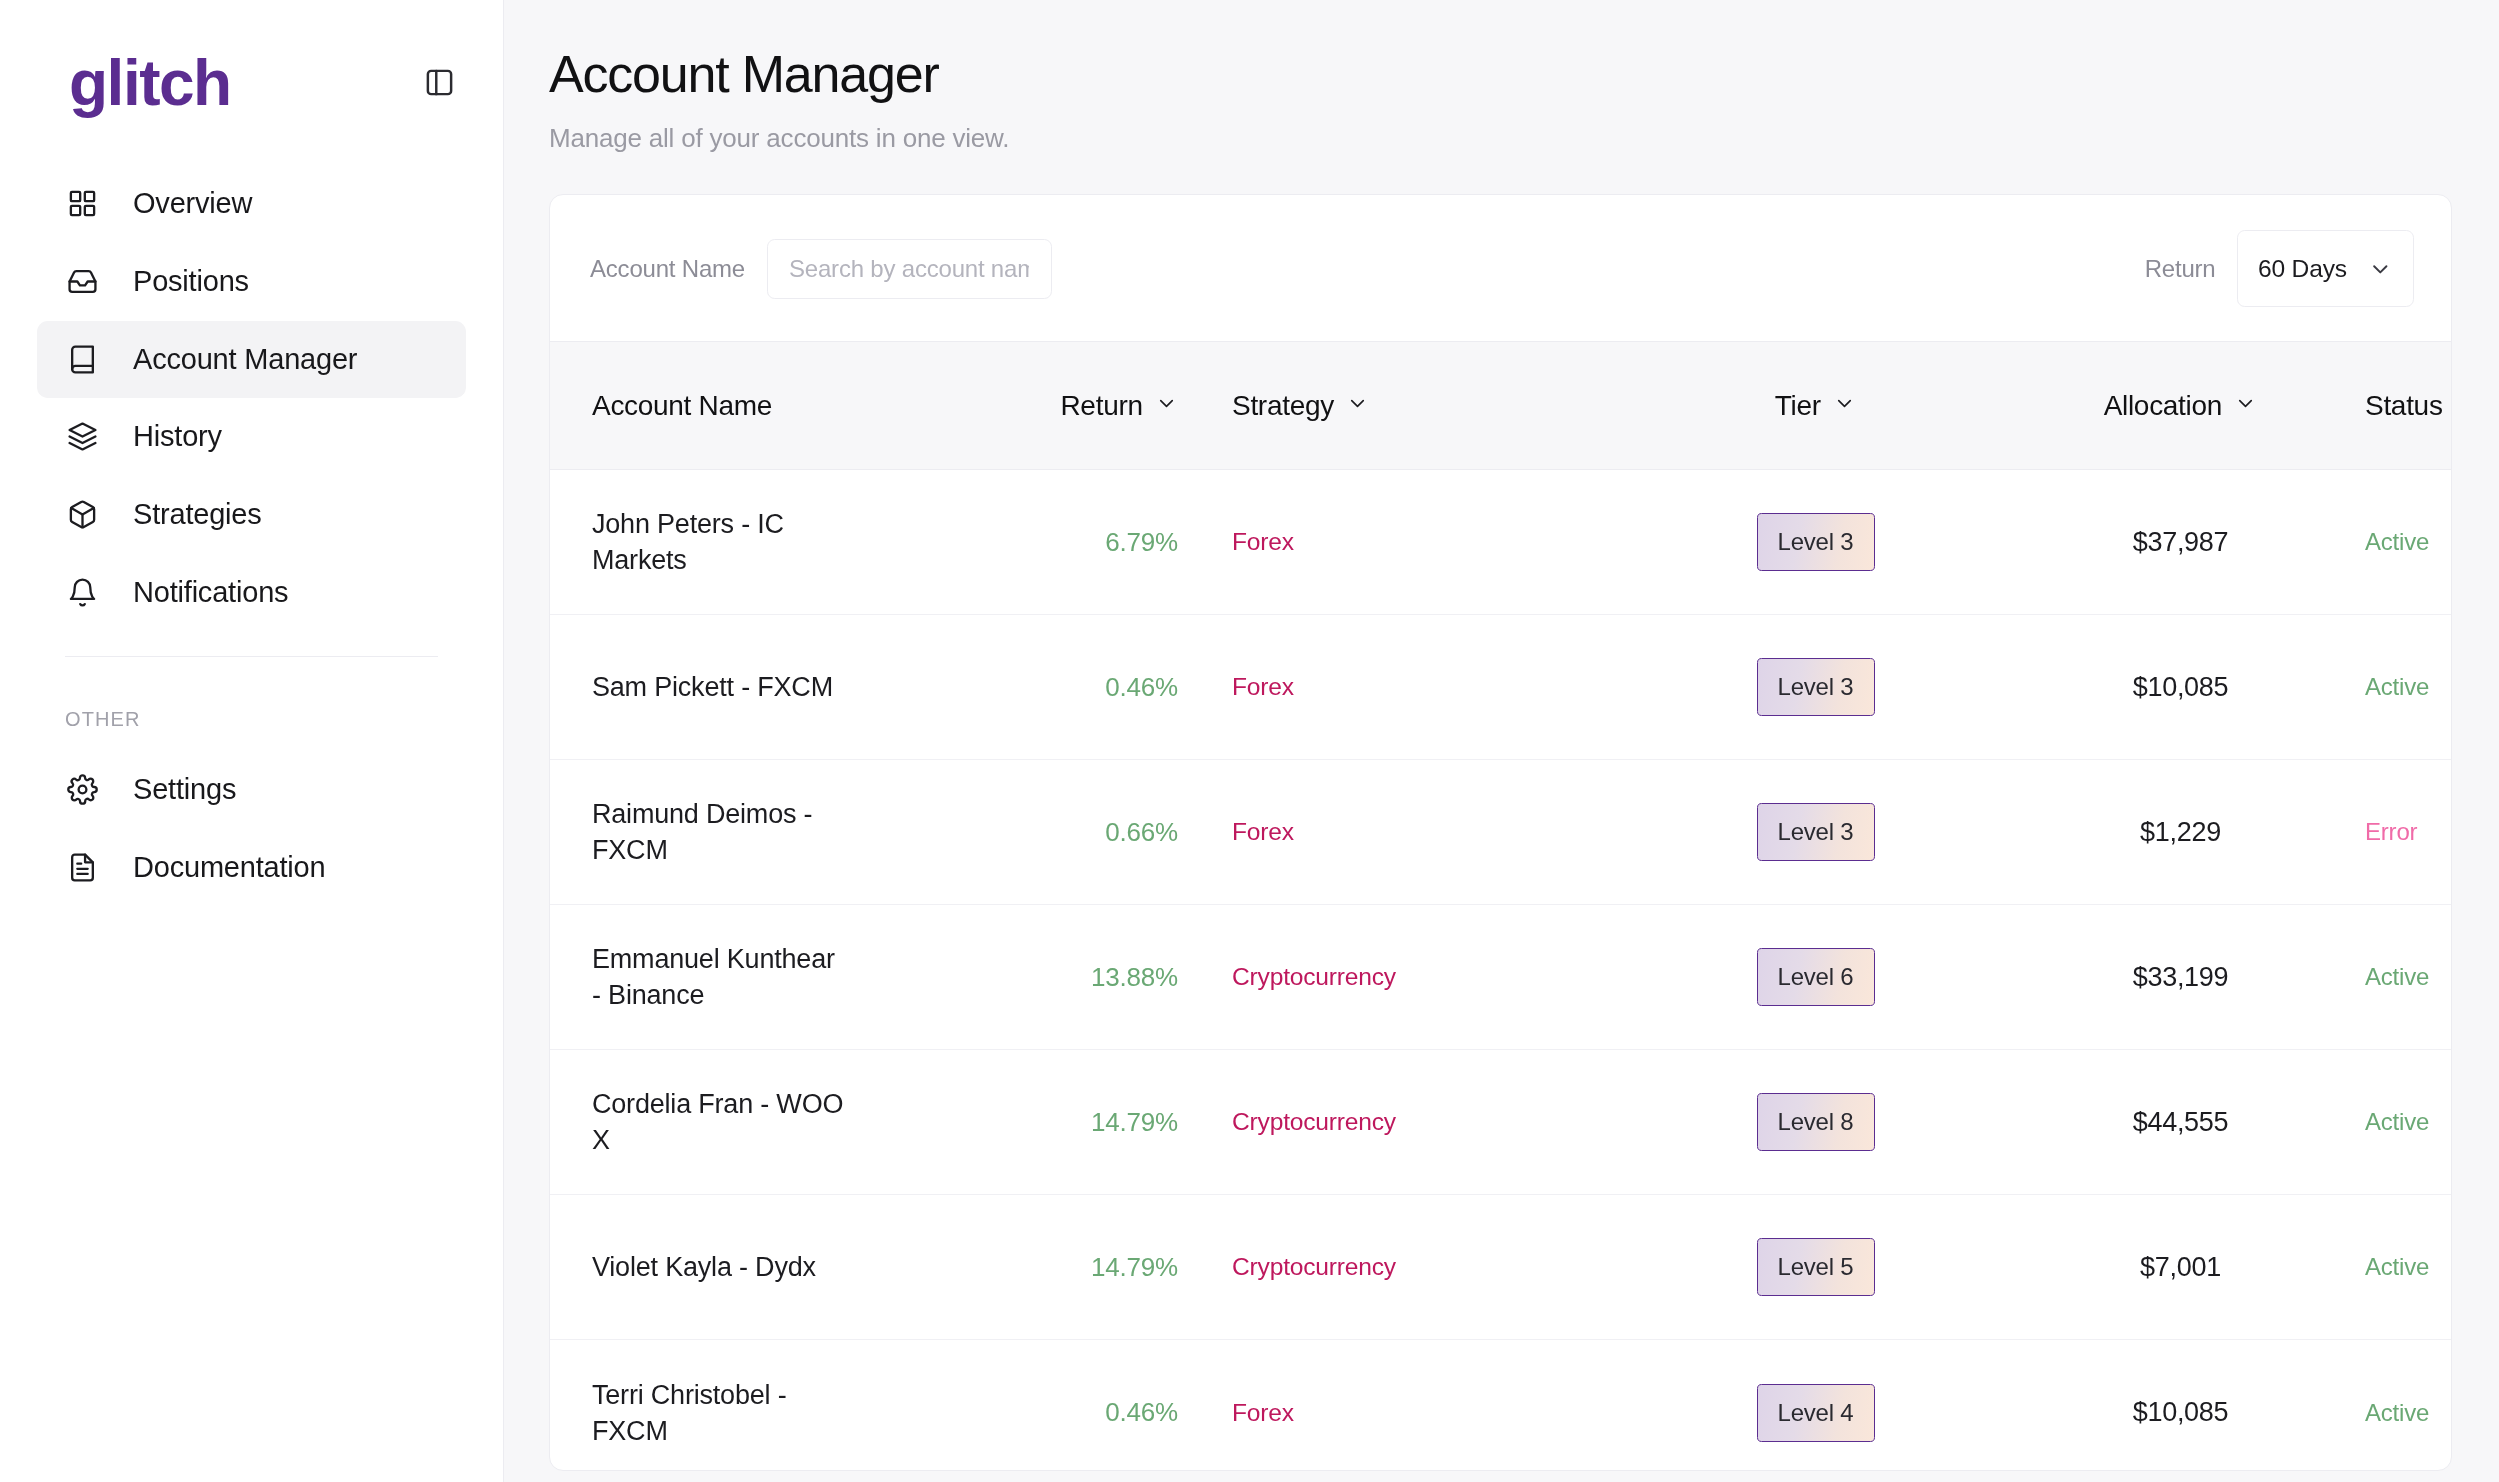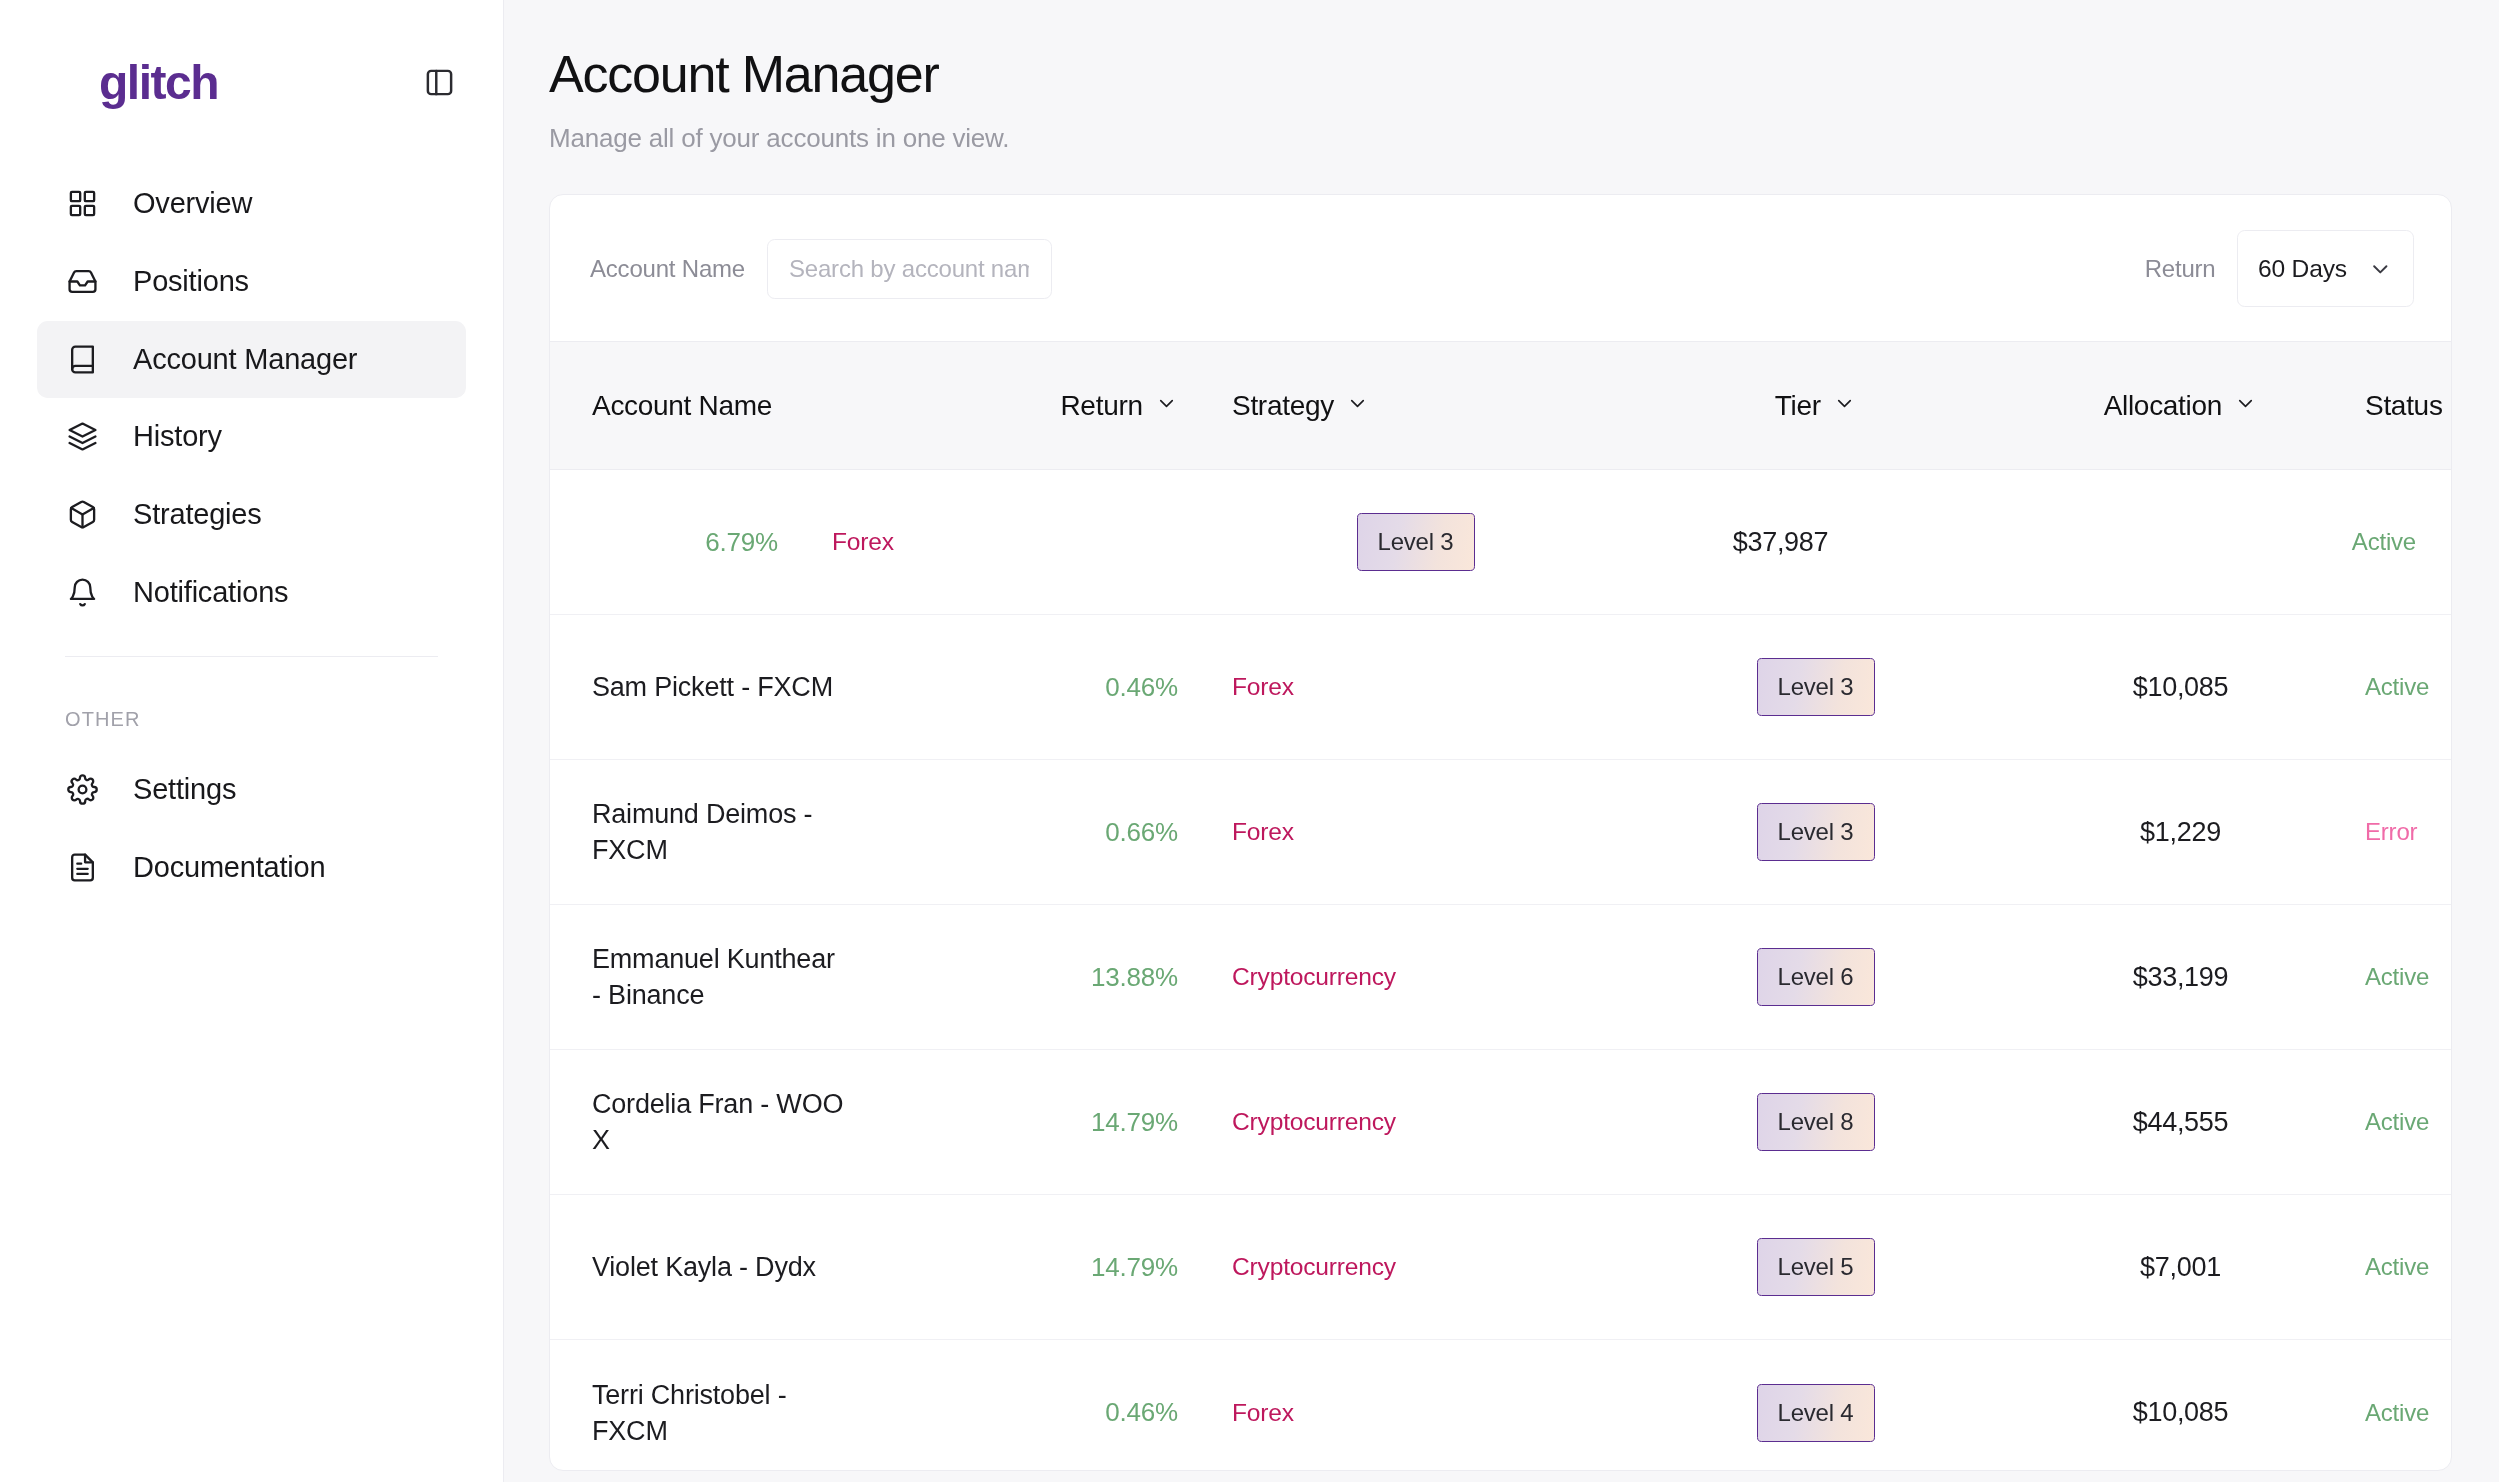--- a/index.html
+++ b/index.html
@@ -17,22 +17,22 @@
     background:#ffffff;
     border-right:1.5px solid #ececf1;
     padding:0 37px;
     position:relative;
   }
   .sidebar-top {
     height:165px; display:flex; align-items:center;
     justify-content:space-between; padding:0 9.2px 0 32px;
   }
   .logo {
-    font-size:48px; font-weight:700; color:#5b2d90;
-    letter-spacing:-1.5px; line-height:1;margin-left:30px;
+    font-size:64px; font-weight:700; color:#5b2d90;
+    letter-spacing:-1.5px; line-height:1;
   }
   .panel-toggle {
     width:34px; height:34px; cursor:pointer;
     display:flex; align-items:center; justify-content:center;
   }
   .panel-toggle svg { display:block; }
 
   .nav { padding:0 0 0 0; }
   .nav-item {
     display:flex; align-items:center; gap:34px;
@@ -341,20 +341,23 @@
                 </svg></span>
           </div>
           <div class="th hc-status">
             <span>Status</span>
 
           </div>
         </div>
 
         <div id="tbody">
             <div class="trow">
+              <div class="c-name">
+                <div class="cell-name">John Peters - IC Markets</div>
+              </div>
               <div class="c-return">
                 <span class="cell-return">6.79%</span>
               </div>
               <div class="c-strat"><span class="cell-strat">Forex</span></div>
               <div class="c-tier">
                 <span class="tier-badge">Level 3</span>
               </div>
               <div class="c-alloc">
                 <span class="cell-alloc">$37,987</span>
               </div>

